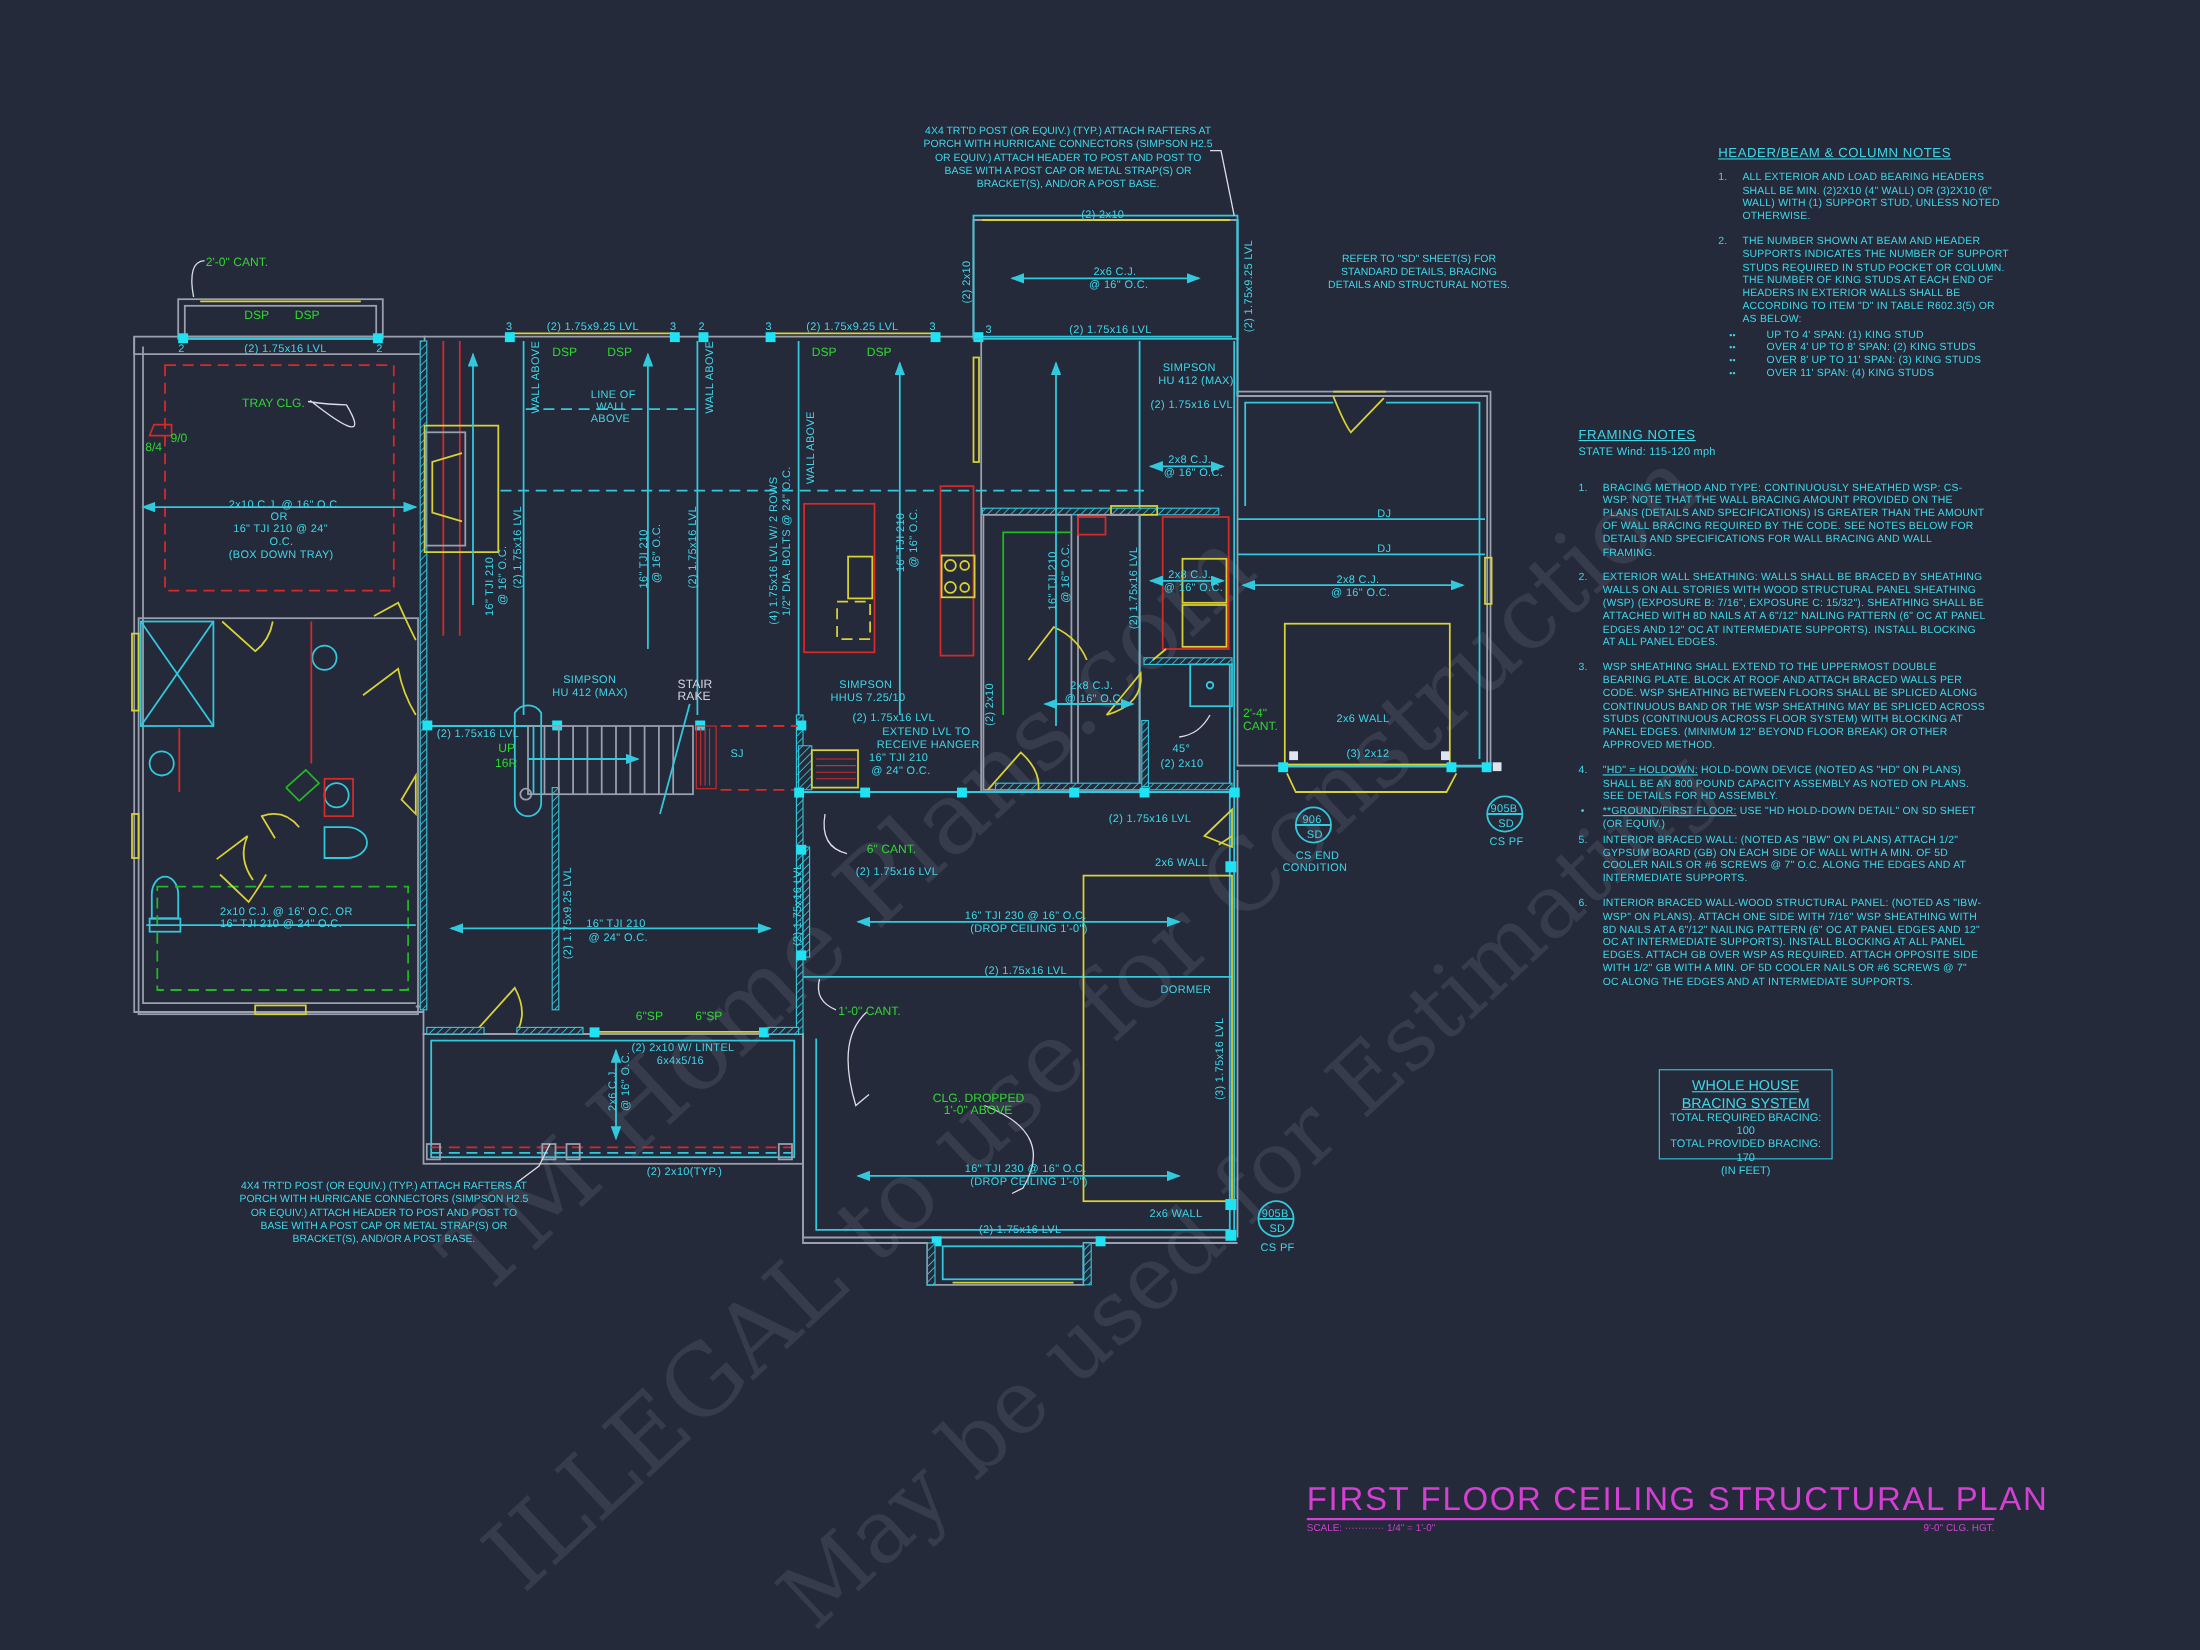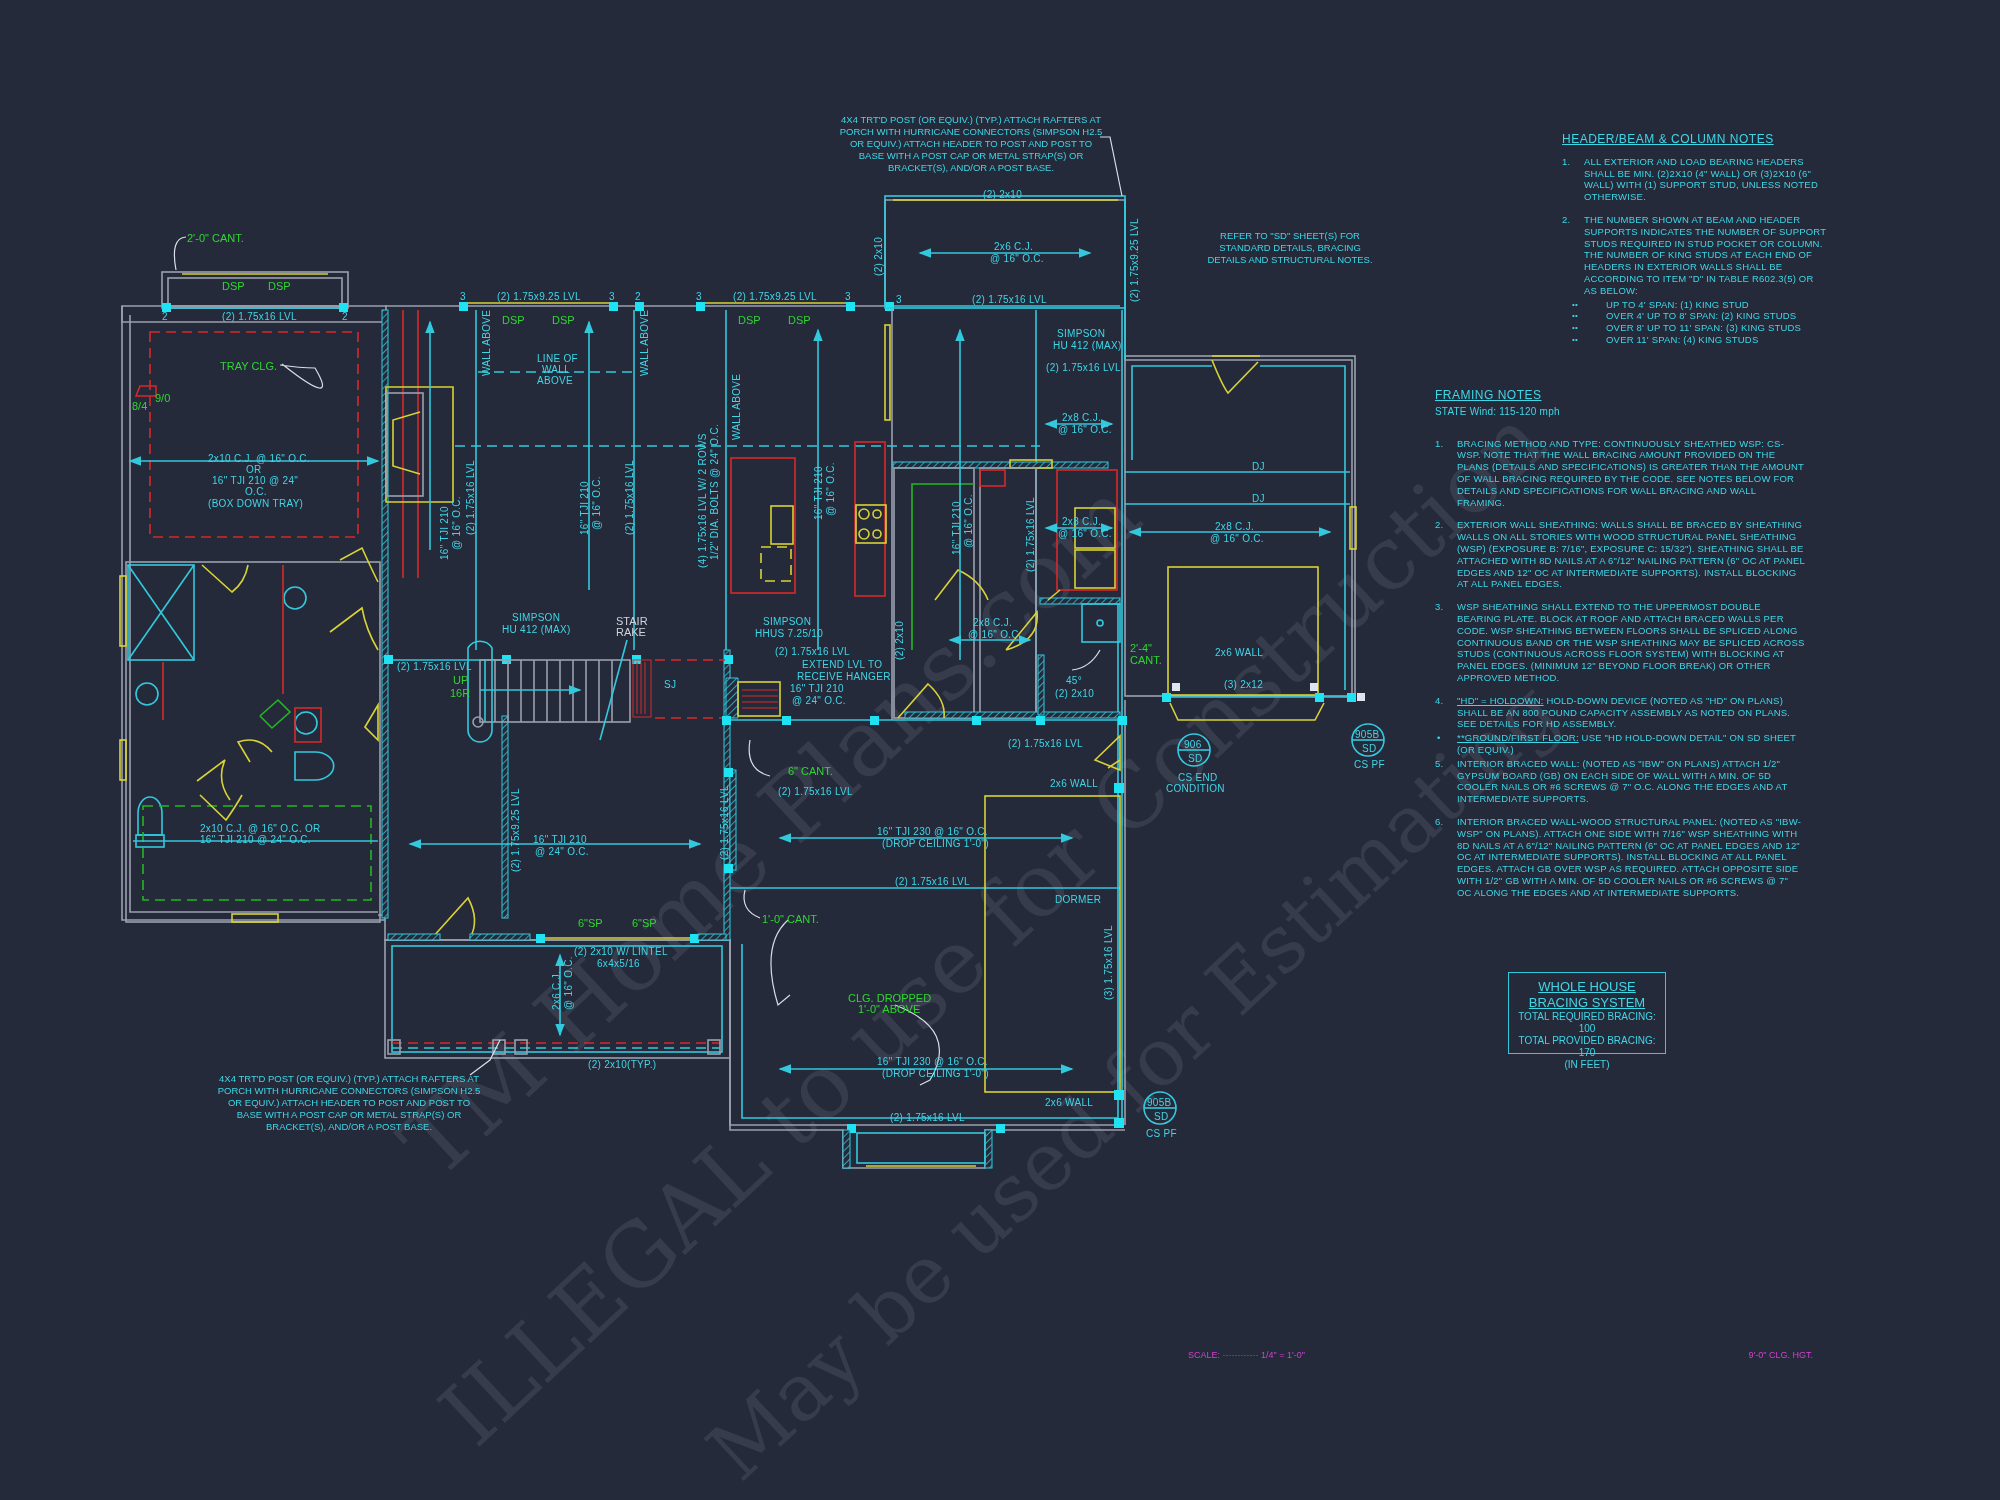--- a/index.html
+++ b/index.html
@@ -490,17 +490,18 @@
 
 <div class="summary">
   <div class="h">WHOLE HOUSE</div>
   <div class="h">BRACING SYSTEM</div>
   <div>TOTAL REQUIRED BRACING: 100</div>
   <div>TOTAL PROVIDED BRACING: 170</div>
   <div>(IN FEET)</div>
 </div>
 
 <div class="title">
+  <div class="main">FIRST FLOOR CEILING STRUCTURAL PLAN</div>
   <div class="row">
     <span>SCALE: ············ 1/4" = 1'-0"</span>
     <span>9'-0" CLG. HGT.</span>
   </div>
 </div>
 
 </body></html>

